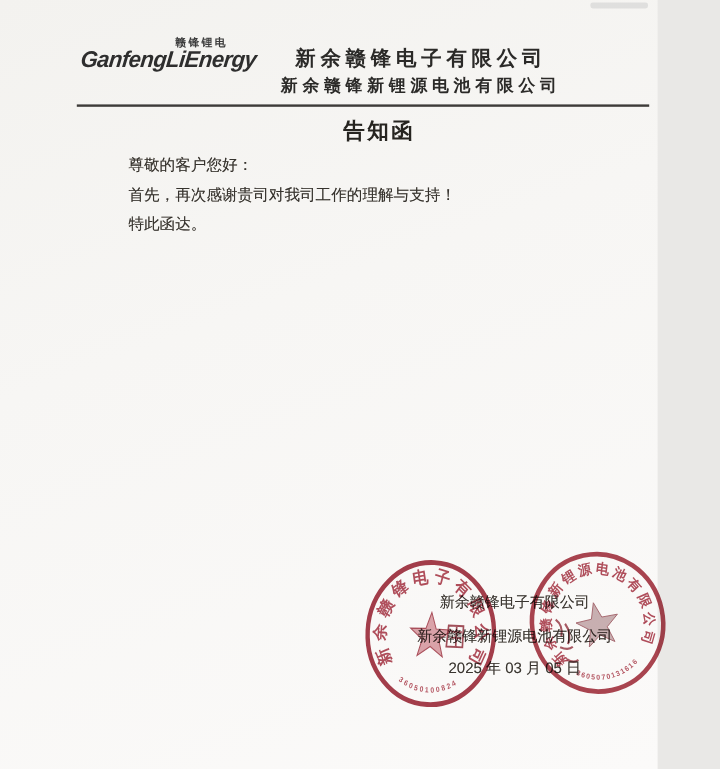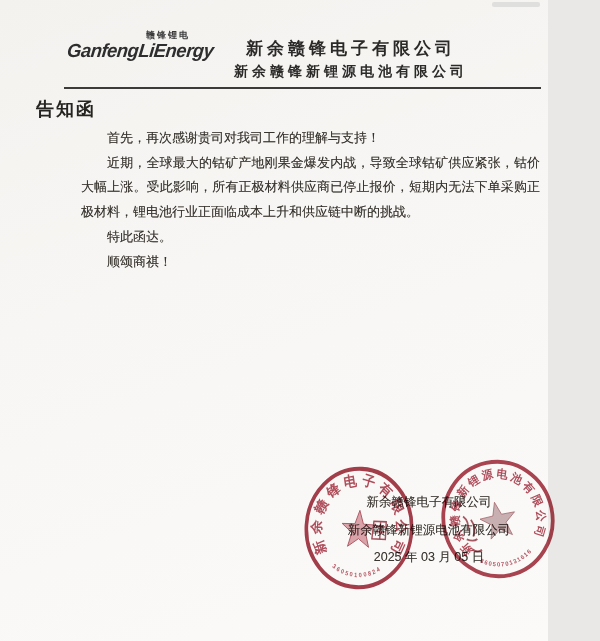--- a/index.html
+++ b/index.html
@@ -37,21 +37,21 @@
   .company-line2{
     font-size:14px;font-weight:bold;letter-spacing:4px;white-space:nowrap;
     color:#2b2a28;line-height:16px;margin-top:4px;
   }
   .header-rule{
     position:absolute;left:64px;top:87px;width:477px;height:0;
     border-top:2px solid #3d3b39;
   }
   
   .letter-title{
-    position:absolute;left:36px;top:97px;width:560px;text-align:left;
+    position:absolute;left:36px;top:97px;width:560px;text-align:center;
     font-size:18px;font-weight:bold;letter-spacing:2px;color:#262420;
   }
   .letter-body{
     position:absolute;left:81px;top:126px;width:459px;
     font-size:13px;line-height:24.7px;text-align:justify;
     color:#36332e;text-shadow:0 0 .5px rgba(60,50,40,.45);
   }
   .letter-body p{margin:0;text-indent:2em;}
   
   .signature{
@@ -79,24 +79,23 @@
   </div>
   <div class="company-names">
     <div class="company-line1">新余赣锋电子有限公司</div>
     <div class="company-line2">新余赣锋新锂源电池有限公司</div>
   </div>
   <div class="header-rule"></div>
 
   <div class="letter-title">告知函</div>
 
   <div class="letter-body">
+    <p>尊敬的客户您好：</p>
     <p>首先，再次感谢贵司对我司工作的理解与支持！</p>
-    <p>近期，全球最大的钴矿产地刚果金爆发内战，导致全球钴矿供应紧张，钴价大幅上涨。受此影响，所有正极材料供应商已停止报价，短期内无法下单采购正极材料，锂电池行业正面临成本上升和供应链中断的挑战。</p>
     <p>特此函达。</p>
-    <p>顺颂商祺！</p>
   </div>
 
   <div class="signature">
     <div>新余赣锋电子有限公司</div>
     <div>新余赣锋新锂源电池有限公司</div>
     <div>2025 年 03 月 05 日</div>
   </div>
 
   <div class="seal seal-left">
     <svg viewBox="0 0 200 200" preserveAspectRatio="none">

